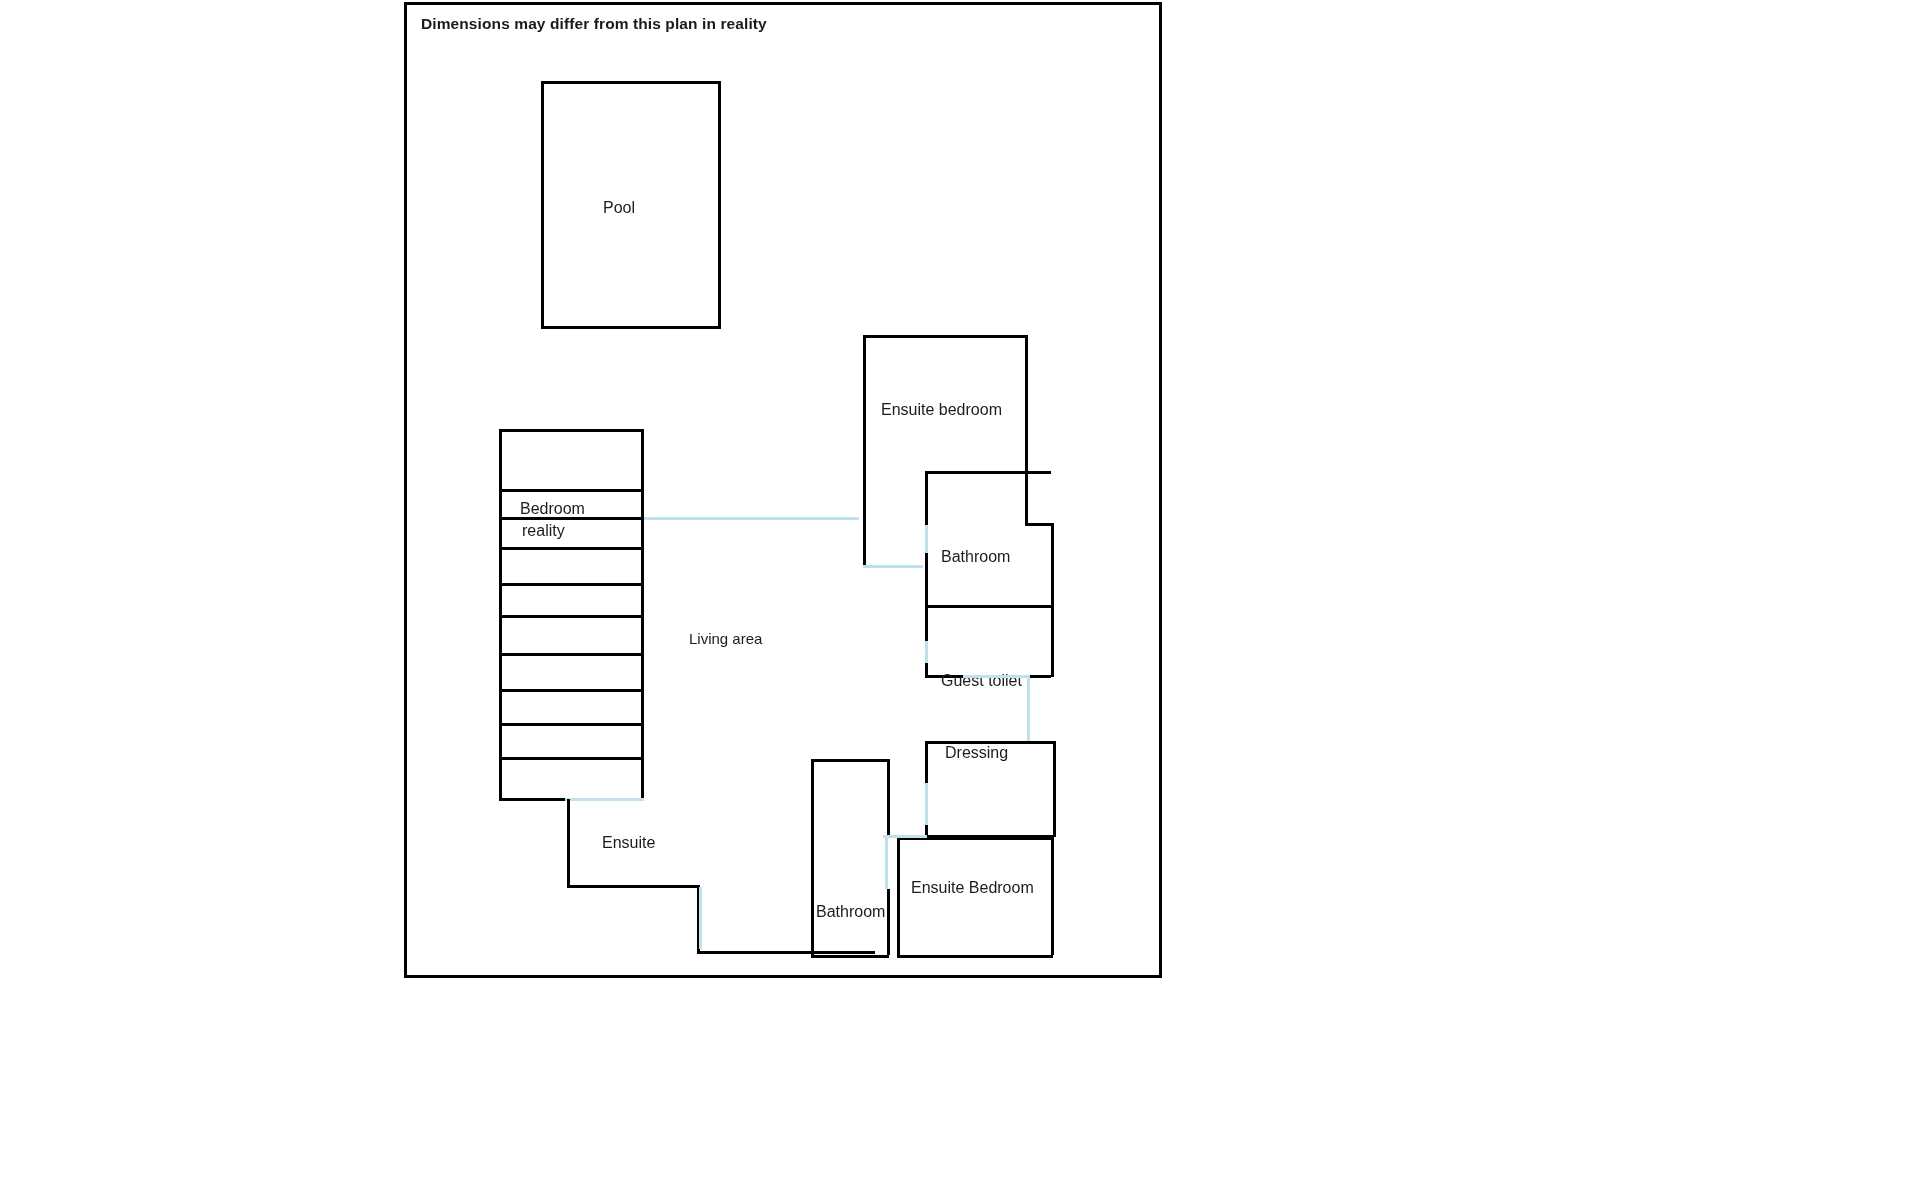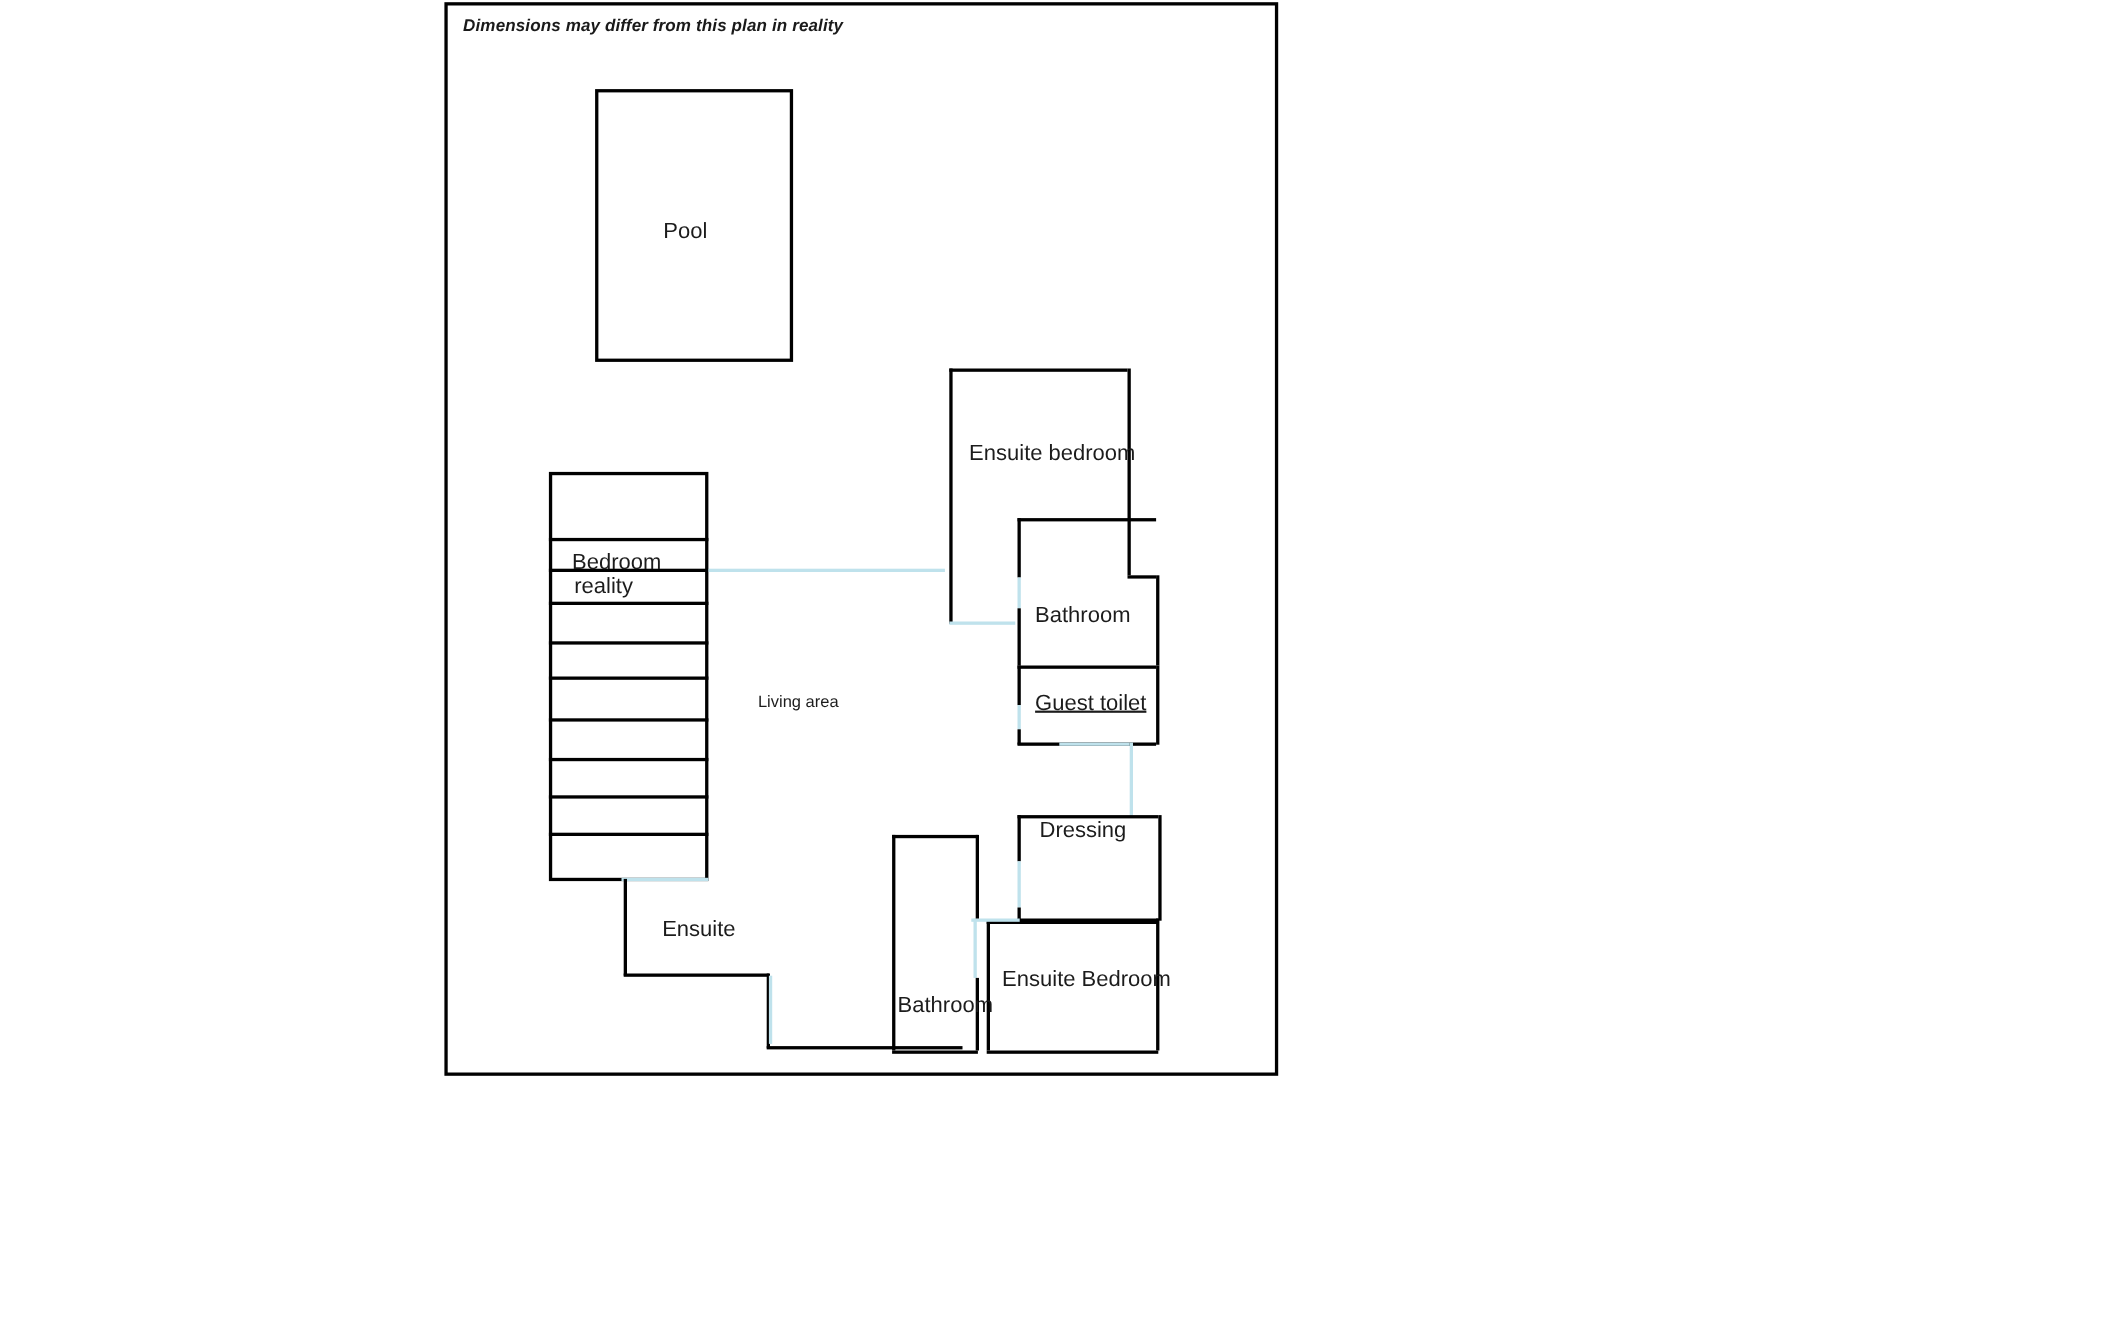--- a/index.html
+++ b/index.html
@@ -30,21 +30,20 @@
   
   #plan-note {
     position: absolute;
     left: 14px;
     top: 10px;
     font-size: 15.5px;
     font-weight: bold;
     color: #1a1a1a;
     letter-spacing: .1px;
     white-space: nowrap;
-    font-style: italic;
   }
   
   .room {
     position: absolute;
     background: transparent;
   }
   .wall-all   { border: 3px solid #000; }
 
   .hline {
     position: absolute;
@@ -62,21 +61,21 @@
     height: 0;
     border-top: 3px solid #bfe2ec;
   }
   .door-v {
     position: absolute;
     width: 0;
     border-left: 3px solid #bfe2ec;
   }
   .label {
     position: absolute;
-    font-size: 20px;
+    font-size: 16px;
     color: #1c1c1c;
     white-space: nowrap;
     line-height: 1.45;
   }
 </style>
 </head>
 <body>
 
 <div id="page">
 
@@ -125,21 +124,21 @@
     <div class="hline" style="left:518px; top:600px; width:126px;"></div>
 
     <div class="label" style="left:534px; top:540px;">Bathroom</div>
 
     <div class="vline" style="left:518px; top:600px; height:36px;"></div>
     <div class="door-v" style="left:518px; top:636px; height:22px;"></div>
     <div class="vline" style="left:518px; top:658px; height:14px;"></div>
     <div class="vline" style="left:644px; top:600px; height:72px;"></div>
     <div class="hline" style="left:518px; top:670px; width:126px;"></div>
 
-    <div class="label" style="left:534px; top:620px;text-decoration:underline;">Guest toilet</div>
+    <div class="label" style="left:534px; top:664px;">Guest toilet</div>
 
     <div class="door-h" style="left:556px; top:670px; width:64px;"></div>
     <div class="door-v" style="left:620px; top:670px; height:68px;"></div>
 
     <div class="hline" style="left:518px; top:736px; width:128px;"></div>
     <div class="vline" style="left:518px; top:736px; height:42px;"></div>
     <div class="door-v" style="left:518px; top:778px; height:42px;"></div>
     <div class="vline" style="left:518px; top:820px; height:12px;"></div>
     <div class="vline" style="left:646px; top:736px; height:96px;"></div>
     <div class="hline" style="left:518px; top:830px; width:128px;"></div>

